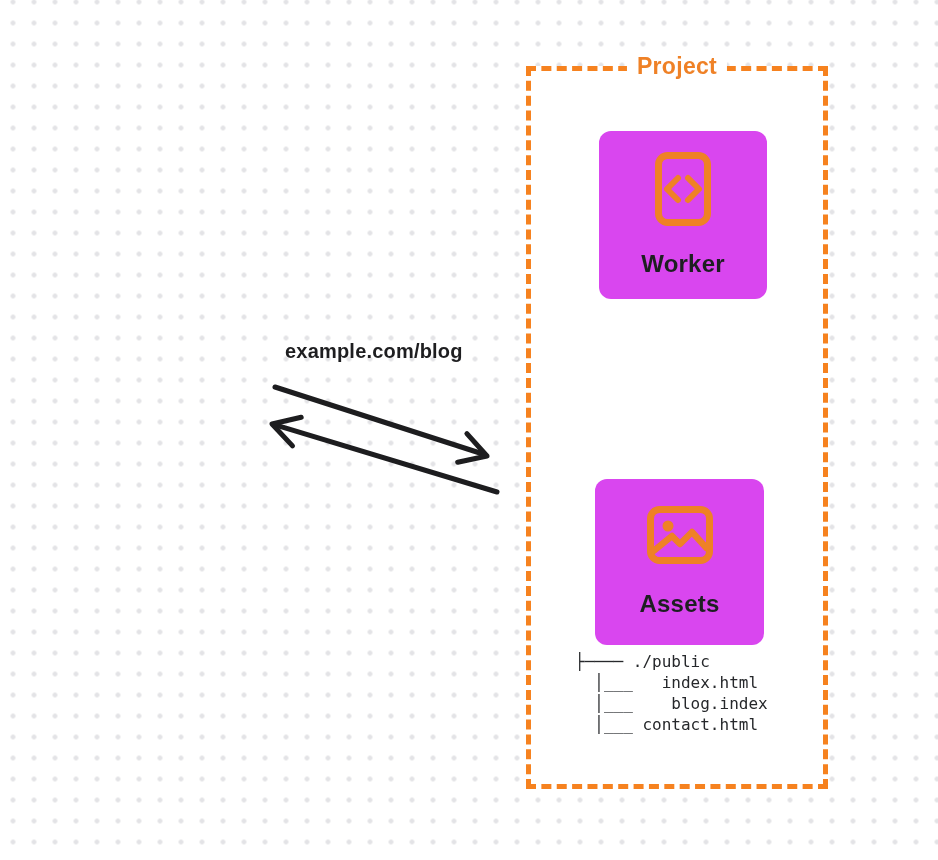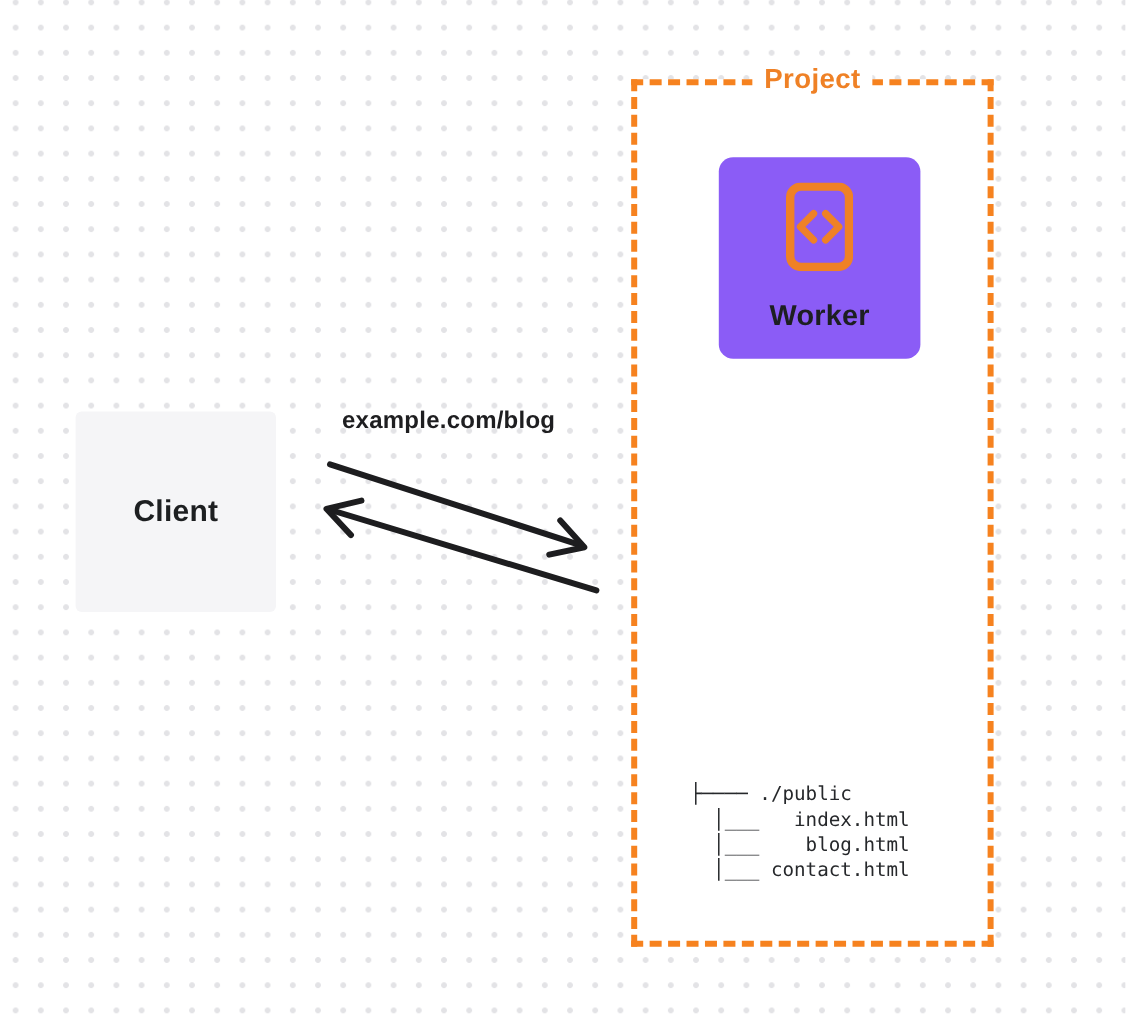--- a/index.html
+++ b/index.html
@@ -60,21 +60,21 @@
     transform: translate(-50%, -50%);
     background: #ffffff;
     padding: 0 10px;
     font-size: 23px; font-weight: 700; color: #ef8126; letter-spacing: .3px;
     white-space: nowrap;
   }
 
   
   .card {
     position: absolute;
-    background: #8b5cf6;
+    background: #d946ef;
     border-radius: 12px;
     display: flex; flex-direction: column;
     align-items: center; justify-content: center;
   }
   .card-worker { left: 68px; top: 60px; width: 168px; height: 168px; }
   .card-assets { left: 64px; top: 408px; width: 169px; height: 166px; }
   .card-label {
     font-size: 24px; font-weight: 700; color: #1d1f21; letter-spacing: .2px;
   }
   .card-worker .card-label { margin-top: 24px; }
@@ -89,23 +89,20 @@
     font-size: 16px; line-height: 21px;
     color: #26282b;
     white-space: pre;
   }
 </style>
 </head>
 <body>
 
 <div class="stage">
 
-  <div class="client-box">
-    <span>Client</span>
-  </div>
 
   <div class="url-label">example.com/blog</div>
 
   <svg class="arrows" viewBox="0 0 938 860" aria-hidden="true">
     <g>
       <path class="arrow-stroke" d="M275 387 L483 454"></path>
       <path class="arrow-stroke" d="M457.7 462.2 L487 456 L466.9 433.7"></path>
     </g>
     <g>
       <path class="arrow-stroke" d="M497 492 L276 425.2"></path>
@@ -118,20 +115,28 @@
 
     <div class="card card-worker">
       <svg width="56" height="74" viewBox="0 0 56 74" aria-hidden="true">
         <rect class="icon-stroke" x="3.5" y="3.5" width="49" height="67" rx="9" stroke-width="7"></rect>
         <path class="icon-stroke" d="M23 26 L12 37 L23 48" stroke-width="6"></path>
         <path class="icon-stroke" d="M33 26 L44 37 L33 48" stroke-width="6"></path>
       </svg>
       <div class="card-label">Worker</div>
     </div>
 
+    <div class="card card-assets">
+      <svg width="66" height="58" viewBox="0 0 66 58" aria-hidden="true">
+        <rect class="icon-stroke" x="3.5" y="3.5" width="59" height="51" rx="9" stroke-width="7"></rect>
+        <circle cx="21" cy="20" r="5.5" fill="#ef8126"></circle>
+        <path class="icon-stroke" d="M6.5 45 L25 30 L33 38 L45 26 L59.5 42" stroke-width="6.5"></path>
+      </svg>
+      <div class="card-label">Assets</div>
+    </div>
 
     <pre class="file-tree">├──── ./public
   │___   index.html
-  │___    blog.html
+  │___    blog.index
   │___ contact.html</pre>
   </div>
 
 </div>
 
 </body></html>

